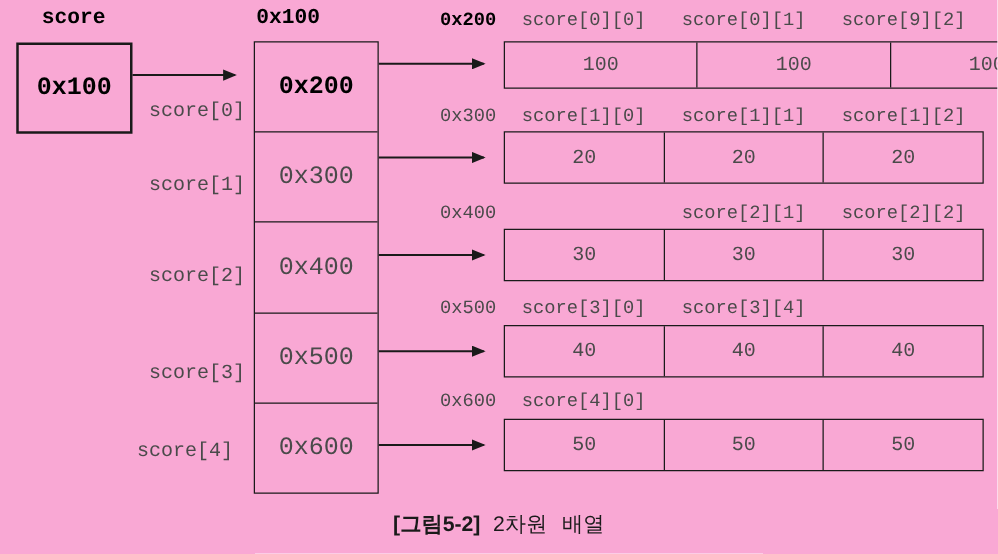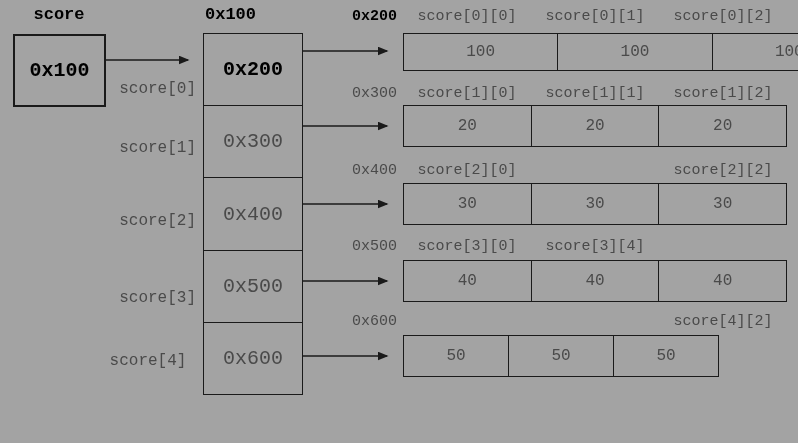--- a/index.html
+++ b/index.html
@@ -1,20 +1,20 @@
 <!DOCTYPE html>
 <html><head>
 <meta charset="utf-8">
 <style>
   html, body { margin: 0; padding: 0; background: #ffffff; }
   .stage {
     position: relative;
     width: 798px;
     height: 443px;
-    background: #a3a3a3;
+    background: #f9a8d4;
     font-family: "Liberation Mono", "DejaVu Sans Mono", monospace;
     color: #4a4a4a;
     overflow: hidden;
   }
   .abs { position: absolute; }
   .bold { font-weight: bold; color: #000000; }
   .lbl { font-size: 16px; line-height: 18px; white-space: nowrap; }
   .hdr { font-size: 17px; line-height: 19px; white-space: nowrap; }
 
   
@@ -118,21 +118,21 @@
 
   <div class="abs lbl" style="left:100px; top:80px;  width:96px; text-align:right;">score[0]</div>
   <div class="abs lbl" style="left:100px; top:139px; width:96px; text-align:right;">score[1]</div>
   <div class="abs lbl" style="left:100px; top:212px; width:96px; text-align:right;">score[2]</div>
   <div class="abs lbl" style="left:100px; top:289px; width:96px; text-align:right;">score[3]</div>
   <div class="abs lbl" style="left:100px; top:352px; width:96px; text-align:center;">score[4]</div>
 
   <div class="abs addr bold" style="left:320px; top:8px; width:77px;">0x200</div>
   <div class="abs collbl" style="left:403px; top:8px; width:128px;">score[0][0]</div>
   <div class="abs collbl" style="left:531px; top:8px; width:128px;">score[0][1]</div>
-  <div class="abs collbl" style="left:659px; top:8px; width:128px;">score[0][2]</div>
+  <div class="abs collbl" style="left:659px; top:8px; width:128px;">score[9][2]</div>
   <div class="abs mtable" style="left:403px; top:33px; width:464px; height:38px;">
     <div class="mcell">
         <span>100</span>
       </div>
     <div class="mcell">
         <span>100</span>
       </div>
     <div class="mcell">
         <span>100</span>
       </div>
@@ -148,21 +148,21 @@
       </div>
     <div class="mcell">
         <span>20</span>
       </div>
     <div class="mcell">
         <span>20</span>
       </div>
   </div>
 
   <div class="abs addr" style="left:320px; top:162px; width:77px;">0x400</div>
-  <div class="abs collbl" style="left:403px; top:162px; width:128px;">score[2][0]</div>
+  <div class="abs collbl" style="left:531px; top:162px; width:128px;">score[2][1]</div>
   <div class="abs collbl" style="left:659px; top:162px; width:128px;">score[2][2]</div>
   <div class="abs mtable" style="left:403px; top:183px; width:384px; height:42px;">
     <div class="mcell">
         <span>30</span>
       </div>
     <div class="mcell">
         <span>30</span>
       </div>
     <div class="mcell">
         <span>30</span>
@@ -178,27 +178,30 @@
       </div>
     <div class="mcell">
         <span>40</span>
       </div>
     <div class="mcell">
         <span>40</span>
       </div>
   </div>
 
   <div class="abs addr" style="left:320px; top:313px; width:77px;">0x600</div>
-  <div class="abs collbl" style="left:659px; top:313px; width:128px;">score[4][2]</div>
-  <div class="abs mtable" style="left:403px; top:335px; width:316px; height:42px;">
+  <div class="abs collbl" style="left:403px; top:313px; width:128px;">score[4][0]</div>
+  <div class="abs mtable" style="left:403px; top:335px; width:384px; height:42px;">
     <div class="mcell">
         <span>50</span>
       </div>
     <div class="mcell">
         <span>50</span>
       </div>
     <div class="mcell">
         <span>50</span>
       </div>
   </div>
 
+  <div class="caption">
+    <span class="tag">[그림5-2]</span><span class="ttl">2차원 배열</span>
+  </div>
 
 </div>
 
 </body></html>

